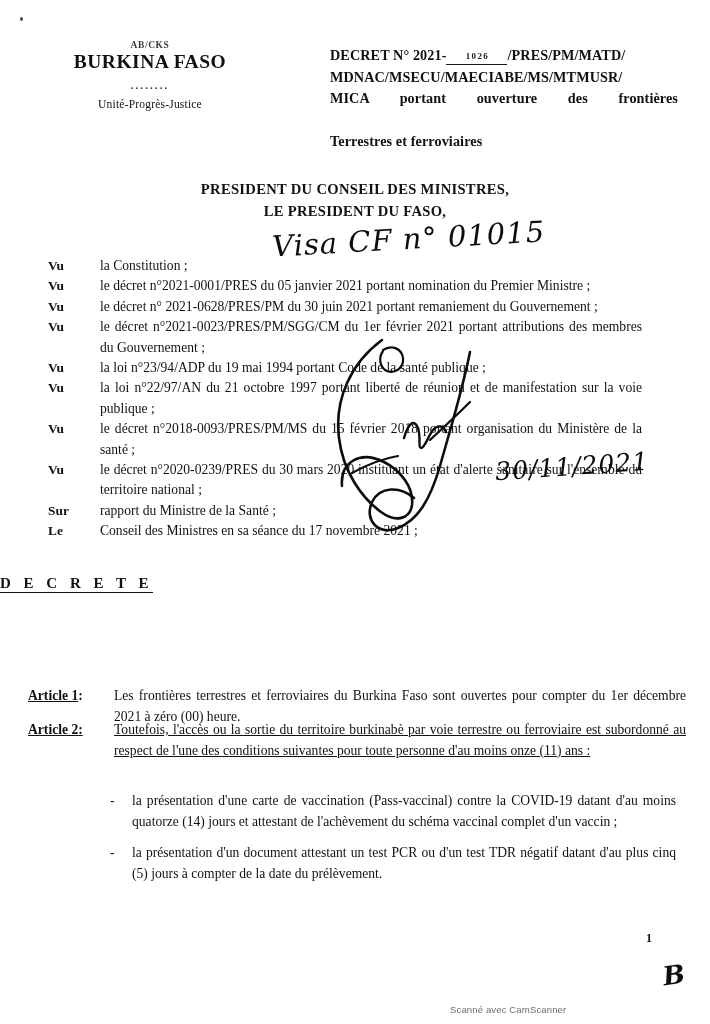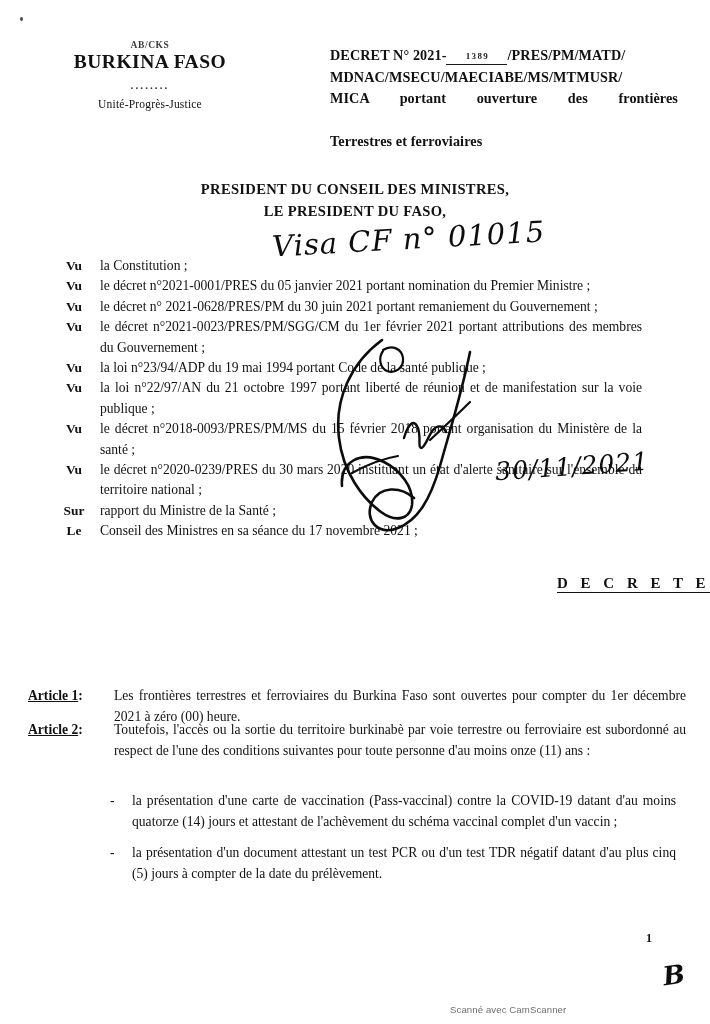--- a/index.html
+++ b/index.html
@@ -121,55 +121,54 @@
   .vu-row {
     display: flex;
     align-items: flex-start;
     margin-bottom: 0px;
   }
   .vu-label {
     flex: 0 0 52px;
     font-weight: bold;
     font-size: 13.4px;
     padding-top: 0px;
-    text-align: center;
   }
   .vu-text {
     flex: 1 1 auto;
     text-align: justify;
   }
 
   
   .decrete {
     position: absolute;
     left: 0;
     top: 574px;
     width: 710px;
-    text-align: right;
+    text-align: left;
   }
   .decrete span {
     font-weight: bold;
     font-size: 15px;
     letter-spacing: 4.5px;
     border-bottom: 1.6px solid #111;
     padding-bottom: 1px;
   }
 
   
   .article {
     position: absolute;
     width: 658px;
     left: 28px;
     display: flex;
     align-items: flex-start;
     font-size: 13.6px;
     line-height: 1.52;
   }
   .art-1 { top: 686px; }
-  .art-2 { top: 720px; }
+  .art-2 { top: 720px; text-decoration: underline; }
   .art-label {
     flex: 0 0 86px;
     font-weight: bold;
     white-space: nowrap;
   }
   .art-label u { text-decoration: underline; }
   .art-body {
     flex: 1 1 auto;
     text-align: justify;
   }
@@ -263,21 +262,21 @@
   <div class="speck speck-tl"></div>
 
   <div class="header-left">
     <div class="abcks">AB/CKS</div>
     <div class="country">BURKINA FASO</div>
     <div class="dotrule">........</div>
     <div class="motto">Unité-Progrès-Justice</div>
   </div>
 
   <div class="header-right">
-    <div class="decret-line1"><span>DECRET N° 2021-</span><span class="num-stamp">1389</span><span>/PRES/PM/MATD/</span></div>
+    <div class="decret-line1"><span>DECRET N° 2021-</span><span class="num-stamp">1026</span><span>/PRES/PM/MATD/</span></div>
     <div>MDNAC/MSECU/MAECIABE/MS/MTMUSR/</div>
     <div class="hr-just">MICA portant ouverture des frontières</div>
     <div>Terrestres et ferroviaires</div>
   </div>
 
   <div class="title-block">
     <div>PRESIDENT DU CONSEIL DES MINISTRES,</div>
     <div>LE PRESIDENT DU FASO,</div>
   </div>
 

